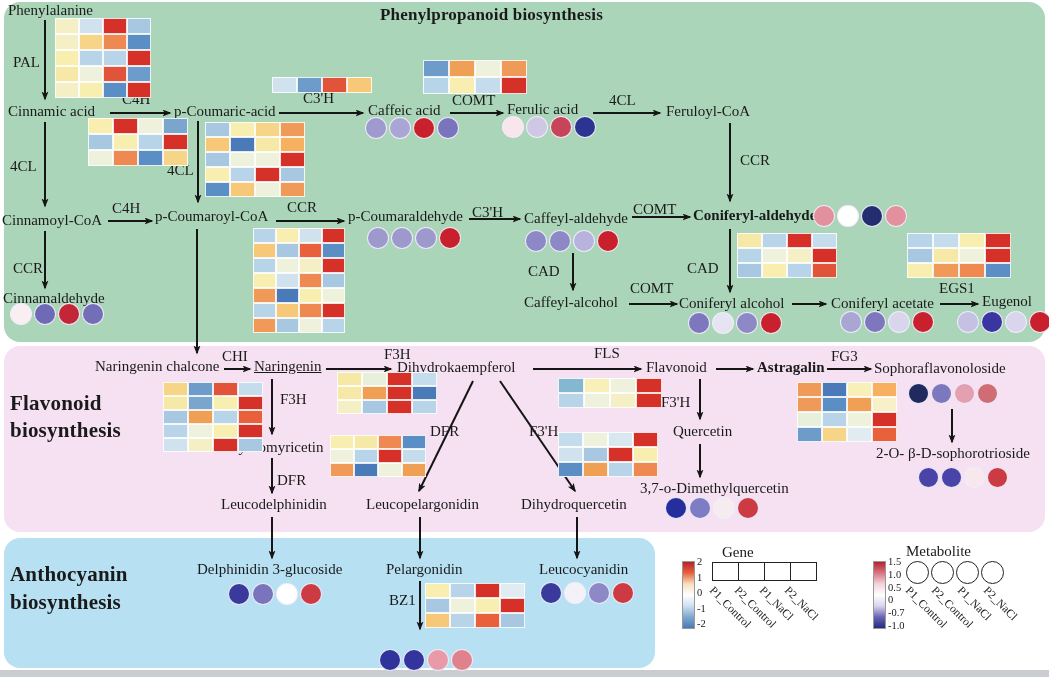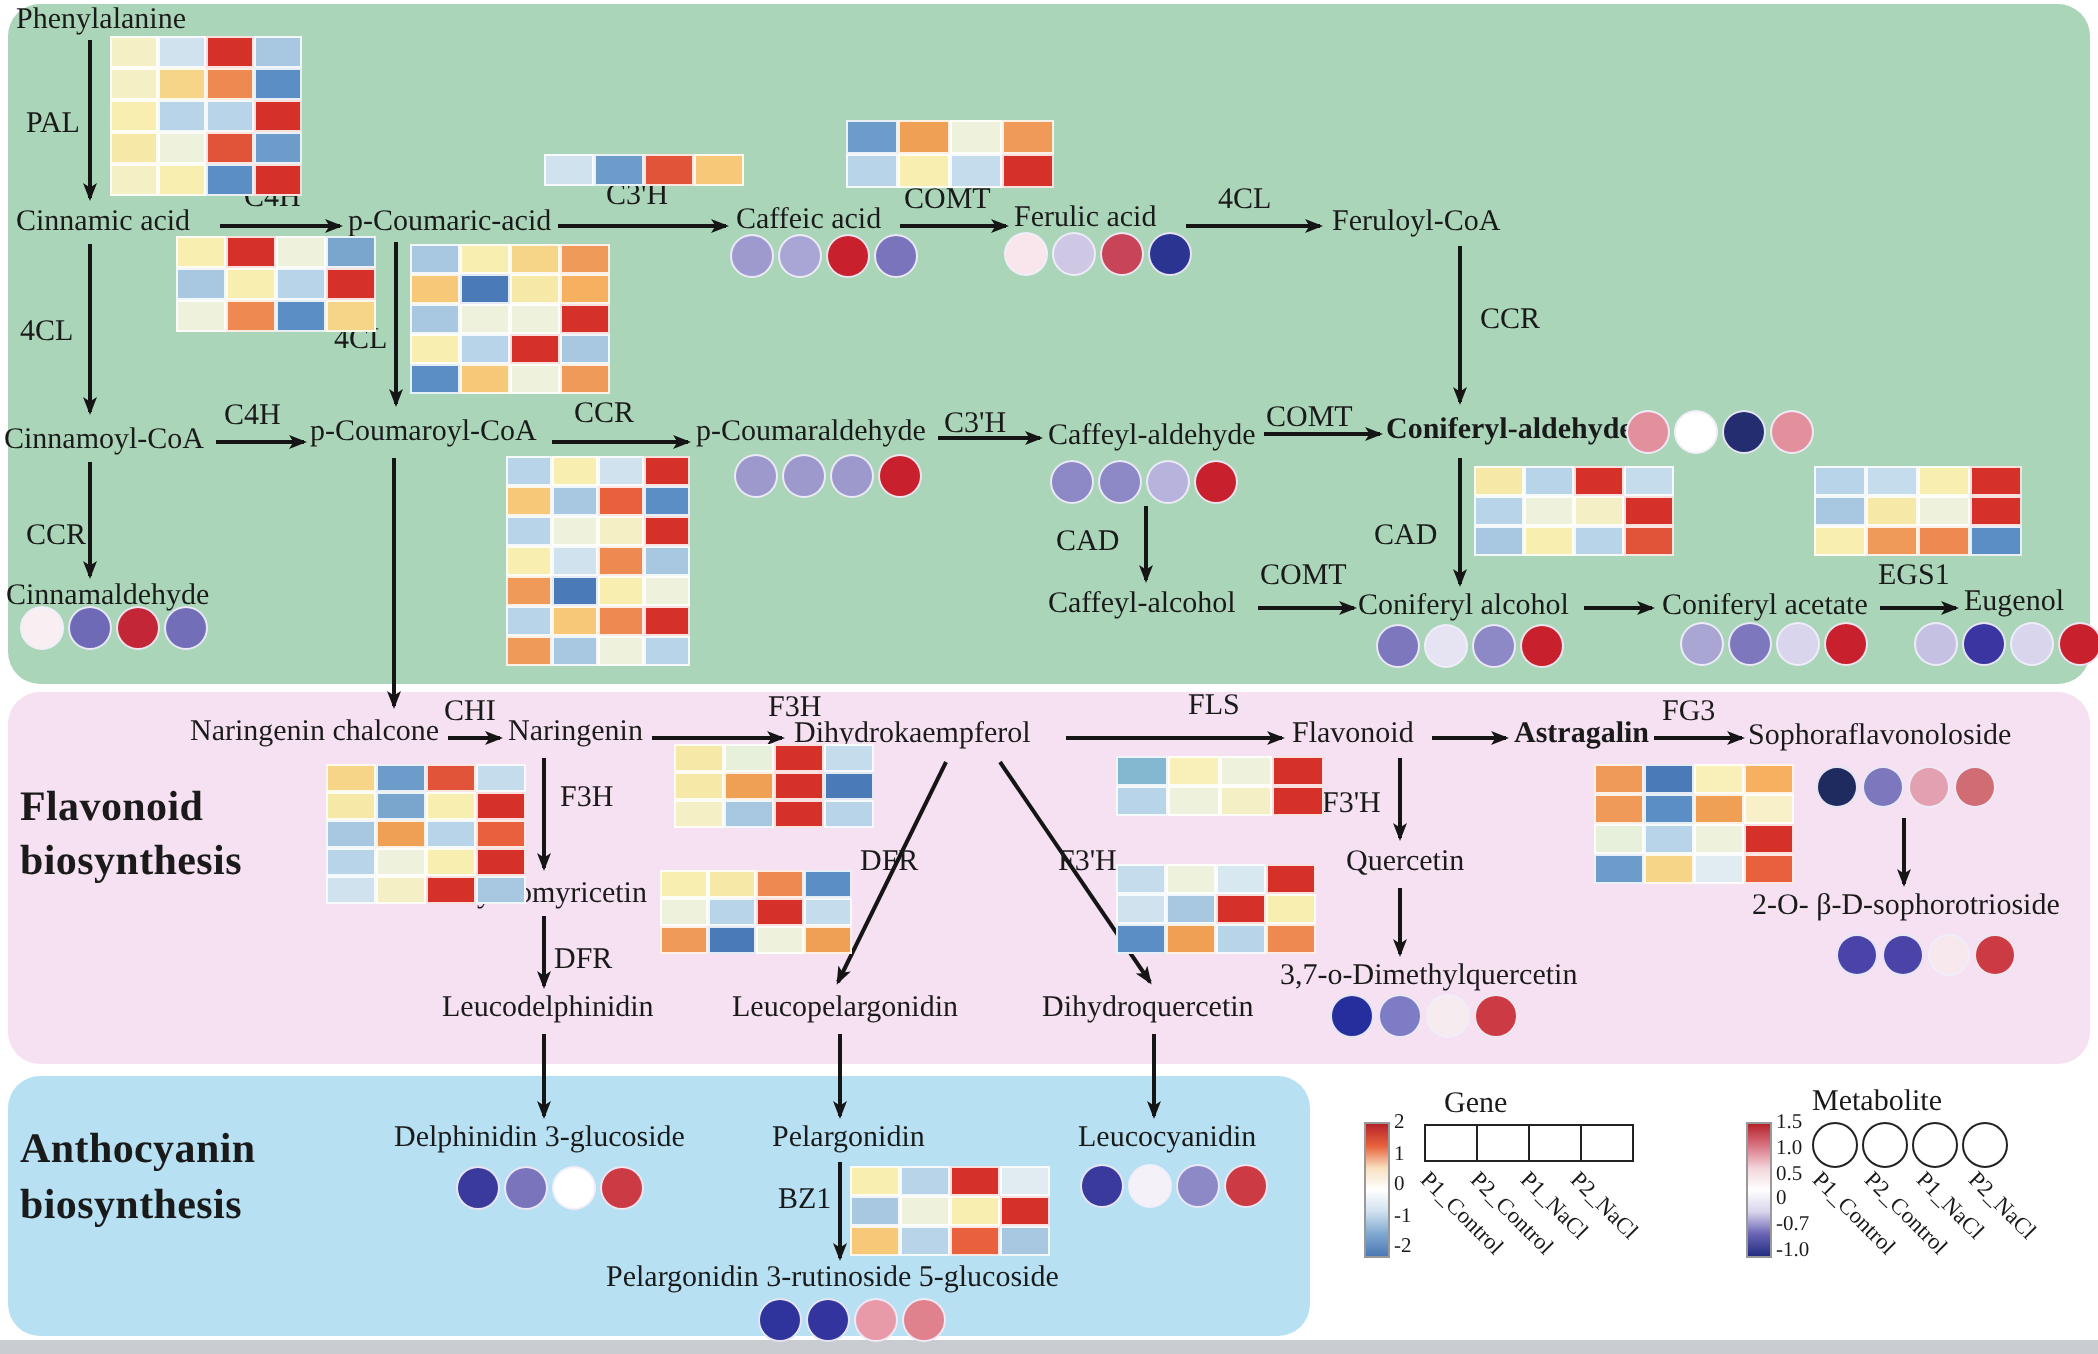--- a/index.html
+++ b/index.html
@@ -71,20 +71,21 @@
       <line x1="700" y1="444" x2="700" y2="477" marker-end="url(#ah)"></line>
       <line x1="716" y1="369" x2="753" y2="369" marker-end="url(#ah)"></line>
       <line x1="827" y1="369" x2="871" y2="369" marker-end="url(#ah)"></line>
       <line x1="952" y1="409" x2="952" y2="442" marker-end="url(#ah)"></line>
       <line x1="272" y1="517" x2="272" y2="558" marker-end="url(#ah)"></line>
       <line x1="420" y1="517" x2="420" y2="558" marker-end="url(#ah)"></line>
       <line x1="577" y1="517" x2="577" y2="558" marker-end="url(#ah)"></line>
       <line x1="420" y1="581" x2="420" y2="629" marker-end="url(#ah)"></line>
     </svg>
   <div id="bottom-bar"></div>
+<div class="label title-label" style="left: 380px; top: 6px; font-size: 17px; font-weight: bold;">Phenylpropanoid biosynthesis</div>
     <div class="label title-label" style="left: 10px; top: 392px; font-size: 21px; font-weight: bold;">Flavonoid</div>
     <div class="label title-label" style="left: 10px; top: 419px; font-size: 21px; font-weight: bold;">biosynthesis</div>
     <div class="label title-label" style="left: 10px; top: 563px; font-size: 21px; font-weight: bold;">Anthocyanin</div>
     <div class="label title-label" style="left: 10px; top: 591px; font-size: 21px; font-weight: bold;">biosynthesis</div>
     <div class="label met-label" style="left: 8px; top: 3px;">Phenylalanine</div>
     <div class="label met-label" style="left: 8px; top: 104px;">Cinnamic acid</div>
     <div class="label met-label" style="left: 174px; top: 104px;">p-Coumaric-acid</div>
     <div class="label met-label" style="left: 368px; top: 103px;">Caffeic acid</div>
     <div class="label met-label" style="left: 507px; top: 102px;">Ferulic acid</div>
     <div class="label met-label" style="left: 666px; top: 104px;">Feruloyl-CoA</div>
@@ -92,36 +93,35 @@
     <div class="label met-label" style="left: 155px; top: 209px;">p-Coumaroyl-CoA</div>
     <div class="label met-label" style="left: 348px; top: 209px;">p-Coumaraldehyde</div>
     <div class="label met-label" style="left: 524px; top: 211px;">Caffeyl-aldehyde</div>
     <div class="label met-label" style="left: 693px; top: 208px; font-weight: bold;">Coniferyl-aldehyde</div>
     <div class="label met-label" style="left: 3px; top: 291px;">Cinnamaldehyde</div>
     <div class="label met-label" style="left: 524px; top: 295px;">Caffeyl-alcohol</div>
     <div class="label met-label" style="left: 679px; top: 296px;">Coniferyl alcohol</div>
     <div class="label met-label" style="left: 831px; top: 296px;">Coniferyl acetate</div>
     <div class="label met-label" style="left: 982px; top: 294px;">Eugenol</div>
     <div class="label met-label" style="left: 95px; top: 359px;">Naringenin chalcone</div>
-    <div class="label met-label" style="left: 254px; top: 359px;">Naringenin</div>
+    <div class="label met-label" style="left: 254px; top: 359px; text-decoration: underline;">Naringenin</div>
     <div class="label met-label" style="left: 397px; top: 360px;">Dihydrokaempferol</div>
     <div class="label met-label" style="left: 646px; top: 360px;">Flavonoid</div>
     <div class="label met-label" style="left: 757px; top: 360px; font-weight: bold;">Astragalin</div>
     <div class="label met-label" style="left: 874px; top: 361px;">Sophoraflavonoloside</div>
     <div class="label met-label" style="left: 216px; top: 440px;">Dihydromyricetin</div>
     <div class="label met-label" style="left: 673px; top: 424px;">Quercetin</div>
     <div class="label met-label" style="left: 221px; top: 497px;">Leucodelphinidin</div>
     <div class="label met-label" style="left: 366px; top: 497px;">Leucopelargonidin</div>
     <div class="label met-label" style="left: 521px; top: 497px;">Dihydroquercetin</div>
     <div class="label met-label" style="left: 640px; top: 481px;">3,7-o-Dimethylquercetin</div>
     <div class="label met-label" style="left: 876px; top: 446px;">2-O- β-D-sophorotrioside</div>
     <div class="label met-label" style="left: 197px; top: 562px;">Delphinidin 3-glucoside</div>
     <div class="label met-label" style="left: 386px; top: 562px;">Pelargonidin</div>
     <div class="label met-label" style="left: 539px; top: 562px;">Leucocyanidin</div>
-    <div class="label met-label" style="left: 303px; top: 632px;">Pelargonidin 3-rutinoside 5-glucoside</div>
     <div class="label enz-label" style="left: 13px; top: 55px;">PAL</div>
     <div class="label enz-label" style="left: 122px; top: 92px;">C4H</div>
     <div class="label enz-label" style="left: 303px; top: 91px;">C3'H</div>
     <div class="label enz-label" style="left: 452px; top: 93px;">COMT</div>
     <div class="label enz-label" style="left: 609px; top: 93px;">4CL</div>
     <div class="label enz-label" style="left: 10px; top: 159px;">4CL</div>
     <div class="label enz-label" style="left: 167px; top: 163px;">4CL</div>
     <div class="label enz-label" style="left: 112px; top: 201px;">C4H</div>
     <div class="label enz-label" style="left: 287px; top: 200px;">CCR</div>
     <div class="label enz-label" style="left: 740px; top: 153px;">CCR</div>

